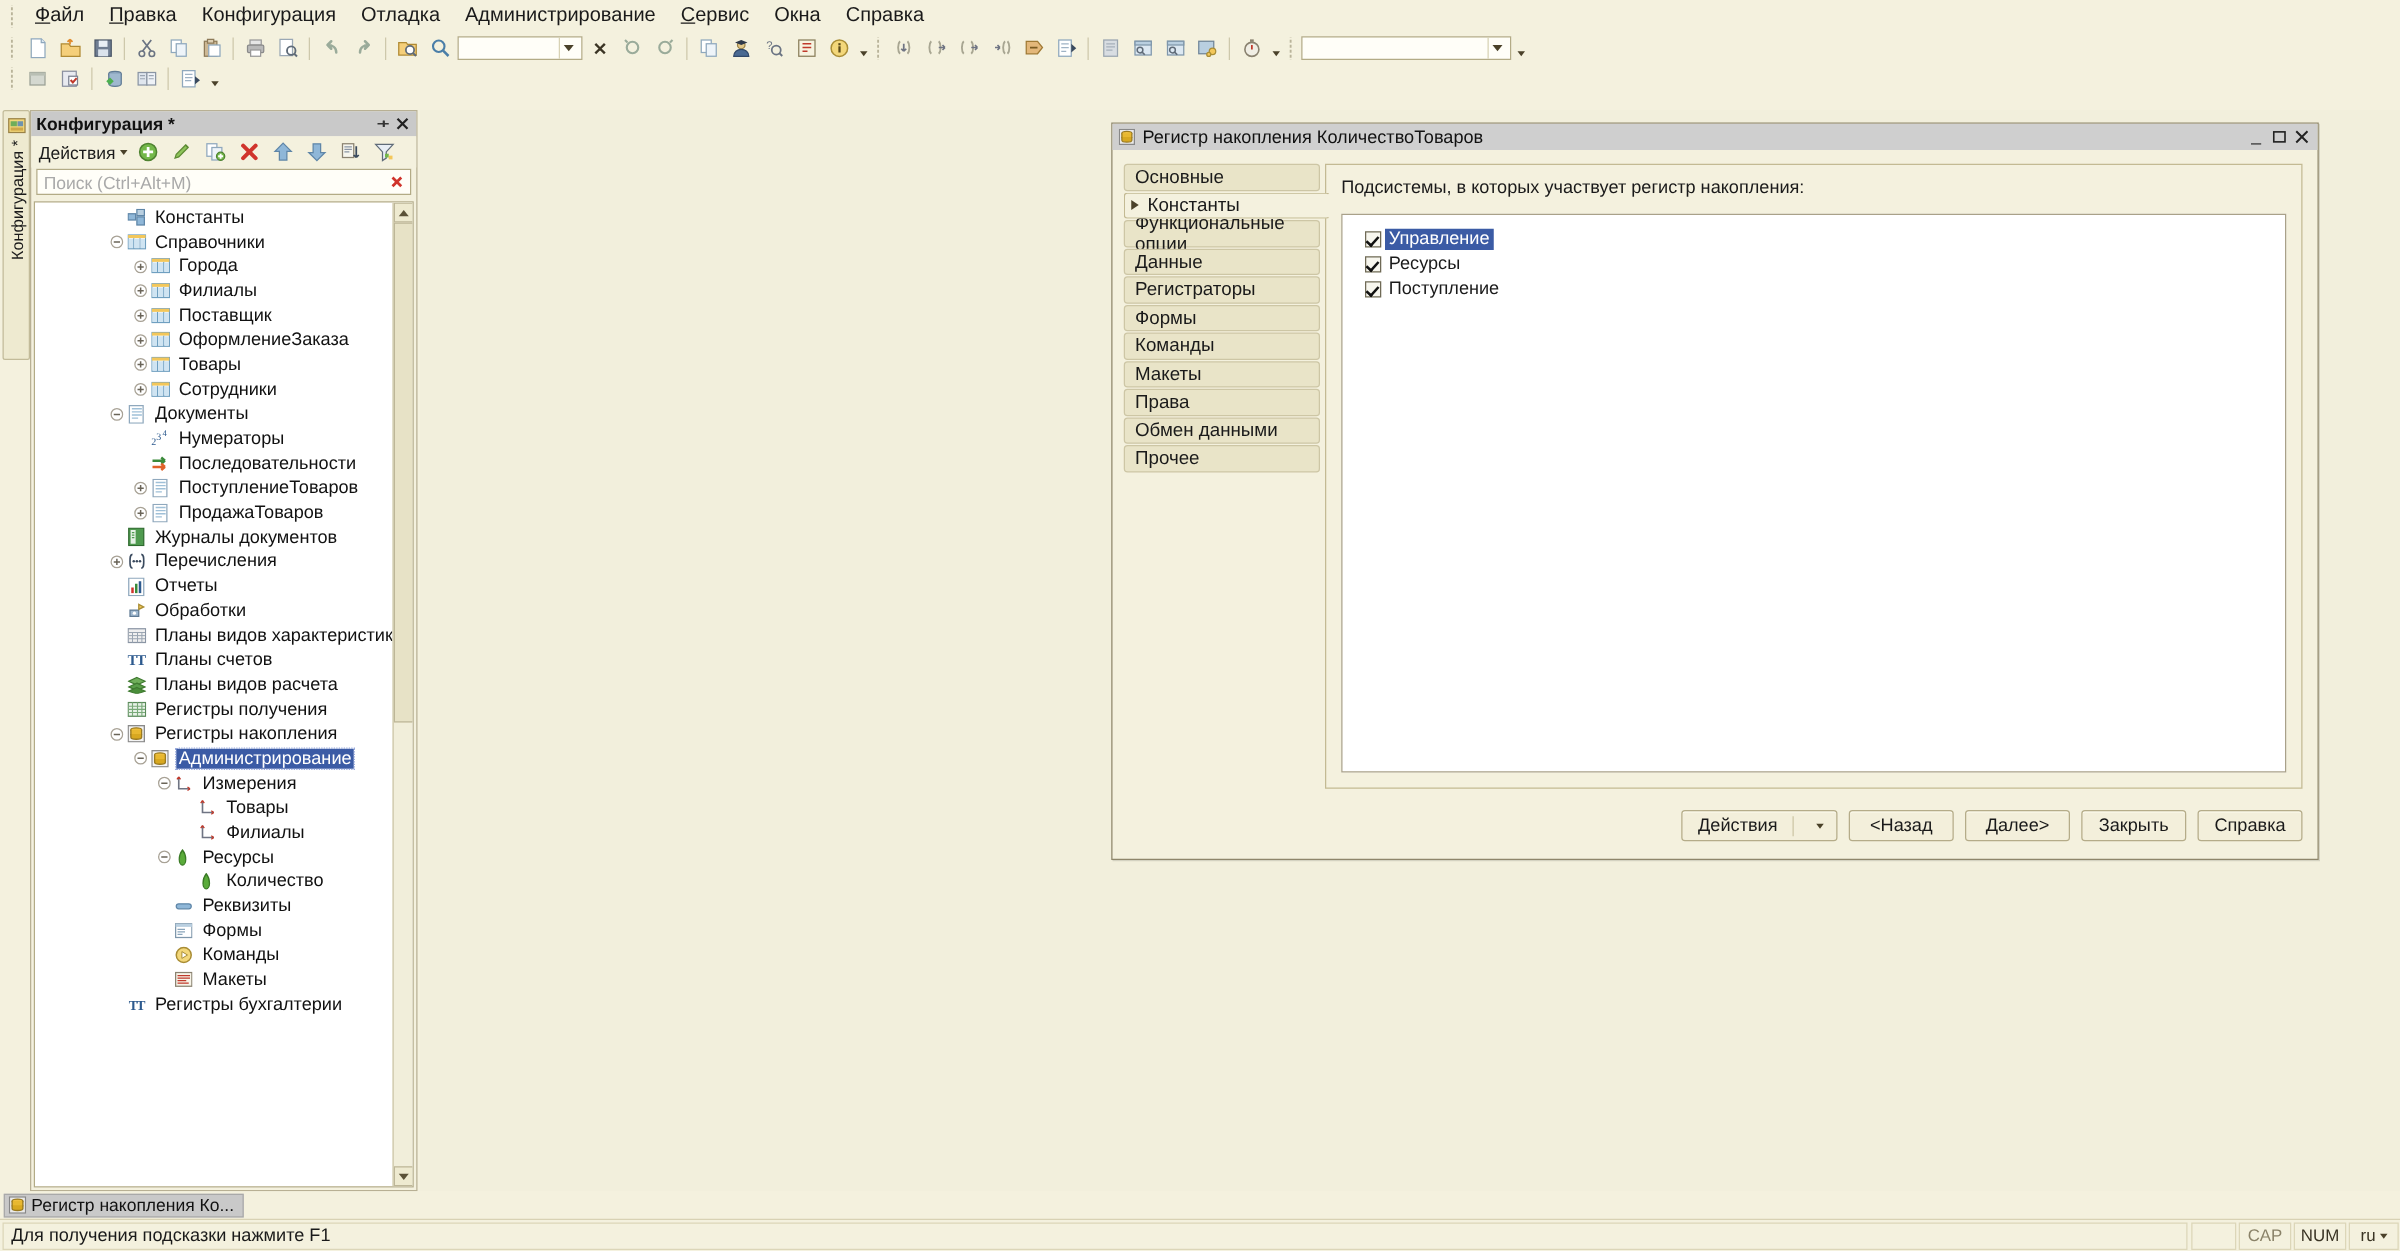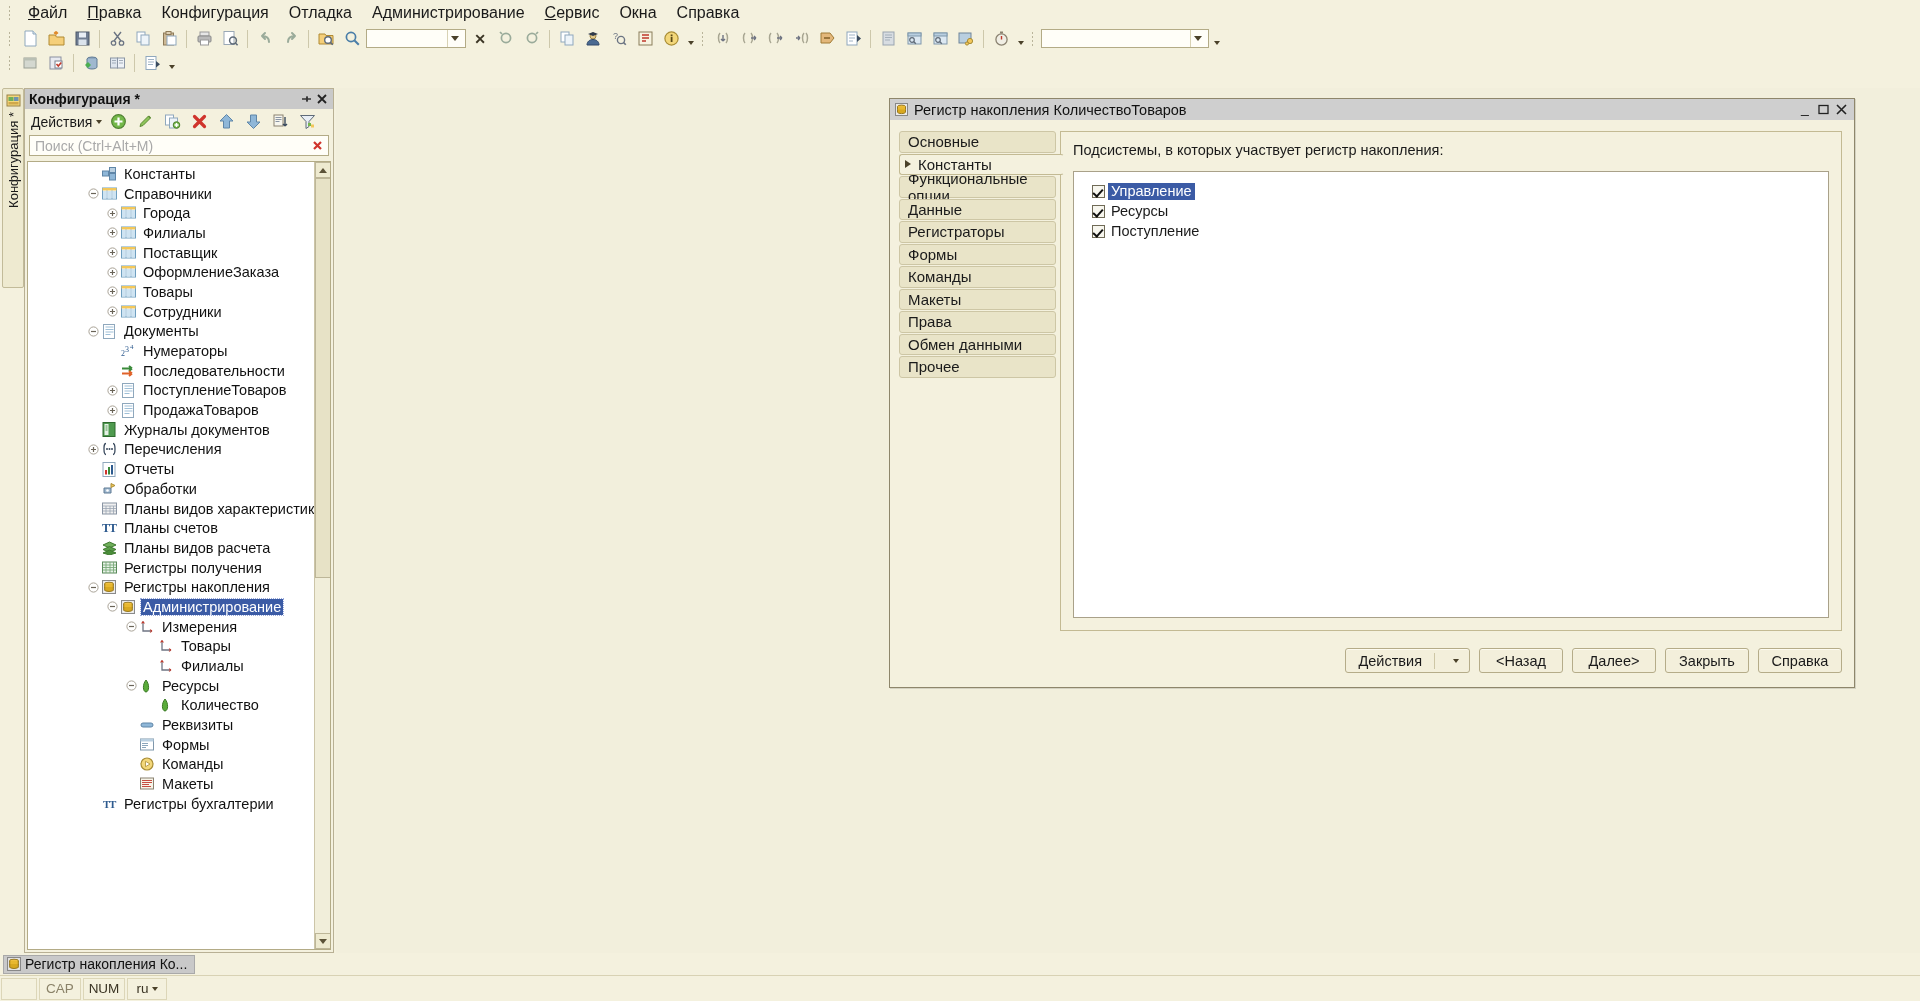--- a/index.html
+++ b/index.html
@@ -1255,20 +1255,21 @@
             <ellipse cx="6.5" cy="3.6" rx="4" ry="1.5" fill="#f0c040" stroke="#9a7a20"></ellipse>
             <path d="M2.5 3.6v3c0 .8 1.8 1.5 4 1.5s4-.7 4-1.5v-3" fill="#e8b830" stroke="#9a7a20"></path>
             <path d="M2.5 6.6v2.5c0 .8 1.8 1.5 4 1.5s4-.7 4-1.5V6.6" fill="#d8a820" stroke="#9a7a20"></path>
           </svg>
       </span>
       <span>Регистр накопления Ко...</span>
     </div>
   </div>
 
   <div class="statusbar">
+    <div class="status-msg">Для получения подсказки нажмите F1</div>
     <div class="status-cell blank"></div>
     <div class="status-cell">CAP</div>
     <div class="status-cell on">NUM</div>
     <div class="status-cell lang">
       <span>ru</span>
       <span class="caret-sm"></span>
     </div>
   </div>
 
 </div>

